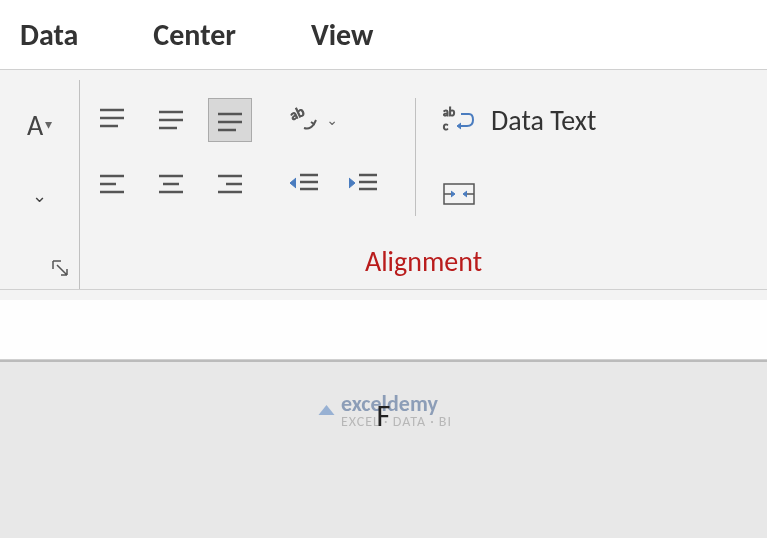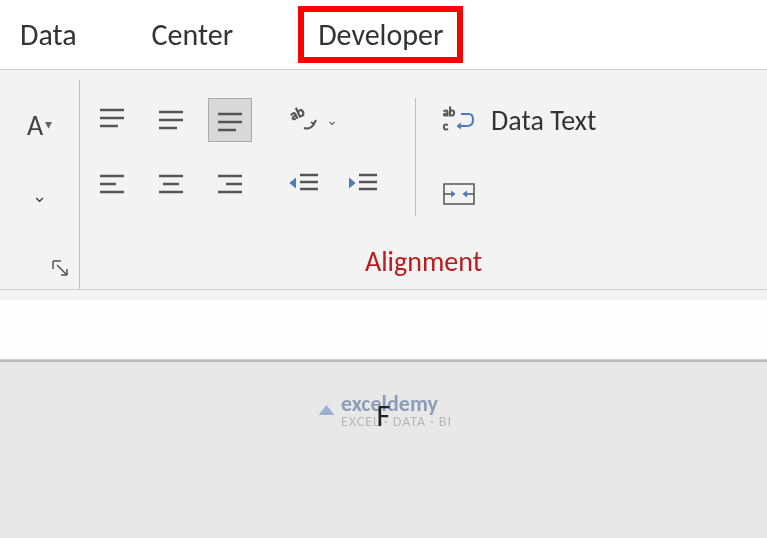--- a/index.html
+++ b/index.html
@@ -18,20 +18,21 @@
       background: #fff;
       border-bottom: 1px solid #d0d0d0;
       padding: 0 10px;
       gap: 55px;
     }
     .ribbon-tab {
       font-size: 30px;
       color: #333;
       padding: 8px 10px;
       cursor: pointer;
+      font-weight: bold;
     }
     .ribbon-tab.highlighted {
       border: 6px solid #ff0000;
       padding: 4px 14px;
     }
     .ribbon-content {
       display: flex;
       height: 220px;
       background: #f3f3f3;
       border-bottom: 1px solid #d0d0d0;
@@ -181,21 +182,21 @@
       display:block; margin-top:-4px;
     }
     svg { stroke: #555; fill: none; }
   </style>
 </head>
 <body>
 
 <div class="ribbon-tabs">
   <div class="ribbon-tab">Data</div>
   <div class="ribbon-tab">Center</div>
-  <div class="ribbon-tab highlighted">Developer</div>
+  <div class="ribbon-tab">View</div>
 </div>
 
 <div class="ribbon-content">
   <div class="group-font">
     <div class="font-size-btn">
       <span class="big-a">A</span>
       <span class="caret-up">▾</span>
     </div>
     <div class="dropdown-caret">
       <span>⌄</span>

